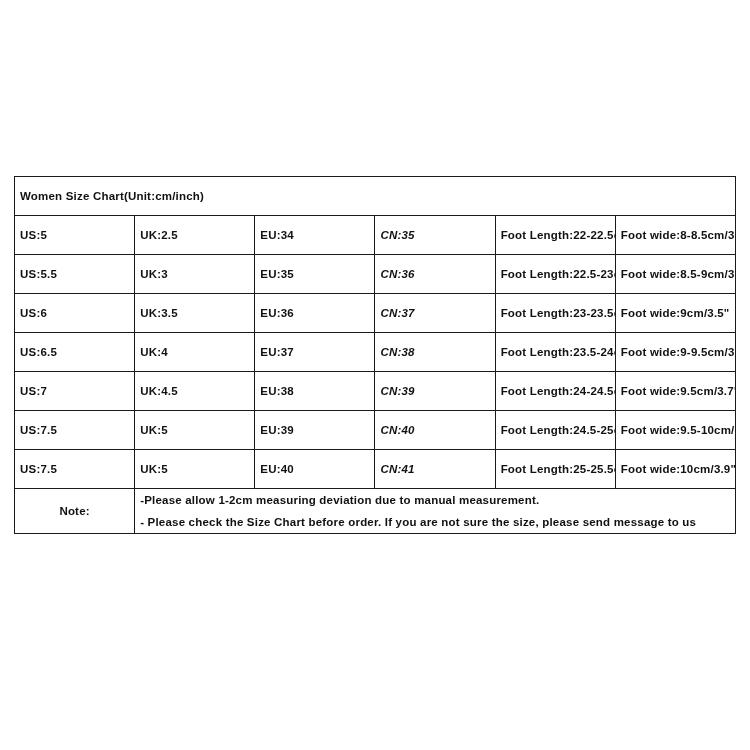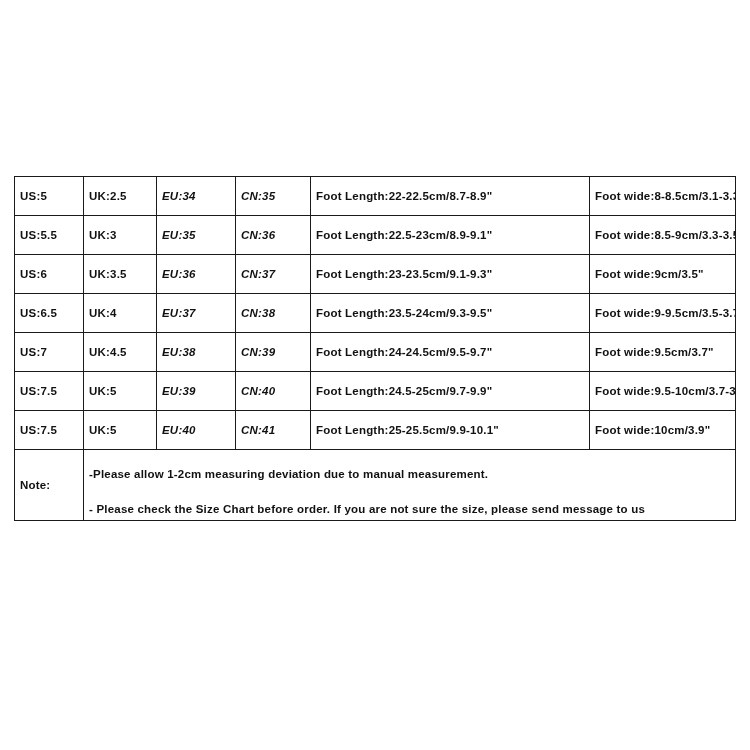--- a/index.html
+++ b/index.html
@@ -42,53 +42,55 @@
     white-space: nowrap;
     overflow: hidden;
   }
   td.title-cell {
     height: 38px;
     font-size: 12.5px;
     padding-left: 8px;
   }
   td.note-label {
     vertical-align: middle;
-    text-align: left;
+    text-align: center;
     padding-left: 8px;
     font-size: 12px;
   }
   td.note-body {
     vertical-align: middle;
     padding-left: 10px;
     padding-top: 4px;
     padding-bottom: 4px;
     white-space: normal;
   }
   .note-line {
     font-size: 11.5px;
     font-weight: bold;
     color: #111111;
     line-height: 22px;
     white-space: nowrap;
-    margin-top: 13px;
   }
   .c-us { width: 58px; }
   .c-uk { width: 62px; }
-  .c-eu { width: 68px; font-style: italic; }
+  .c-eu { width: 68px; }
   .c-cn { width: 64px; font-style: italic; }
   .c-len { width: 268px; }
   .c-wide { width: auto; }
 </style>
 </head>
 <body>
 
 <div class="page">
   <div class="chart-wrap">
     <table class="size-chart">
       <tbody>
+          <tr>
+        <td class="title-cell" colspan="6">Women Size Chart(Unit:cm/inch)</td>
+      </tr>
 
       <tr>
         <td class="c-us">US:5</td>
         <td class="c-uk">UK:2.5</td>
         <td class="c-eu">EU:34</td>
         <td class="c-cn">CN:35</td>
         <td class="c-len">Foot Length:22-22.5cm/8.7-8.9"</td>
         <td class="c-wide">Foot wide:8-8.5cm/3.1-3.3"</td>
       </tr>
 

